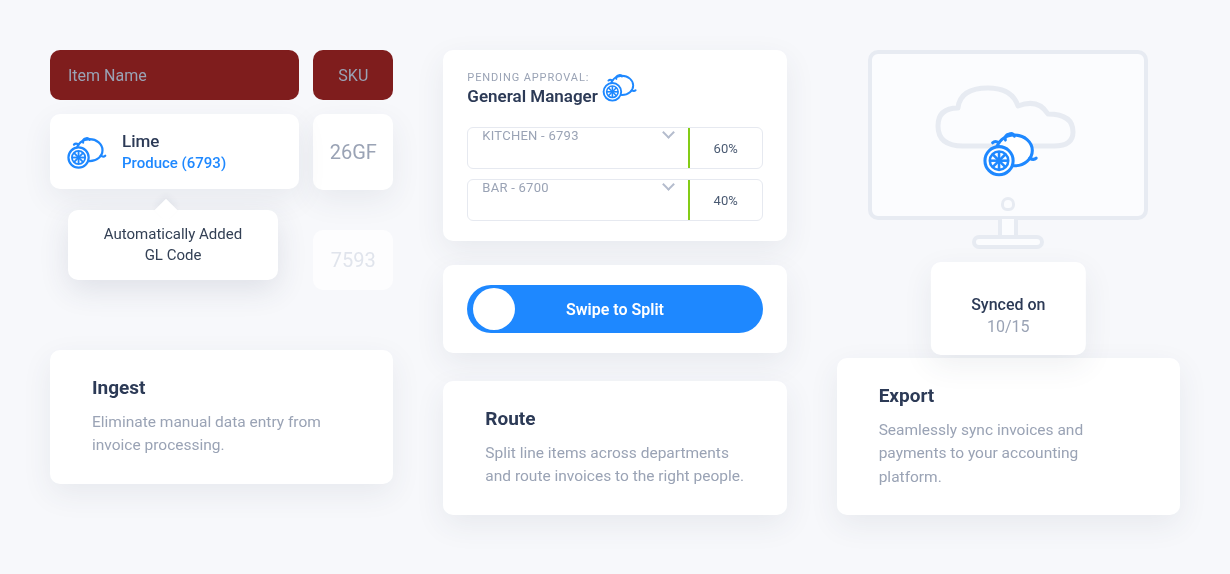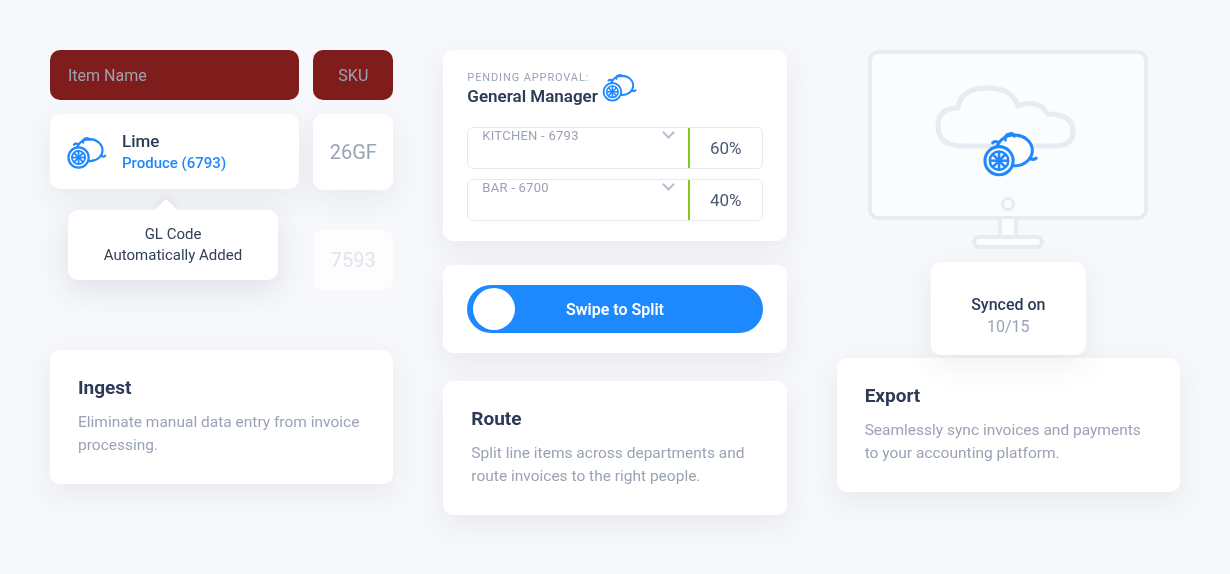--- a/index.html
+++ b/index.html
@@ -122,21 +122,21 @@
     font-size: 13px;
     letter-spacing: 0.02em;
     border-right: 2px solid #84cc16;
   }
   .split-pct {
     width: 72px;
     display: flex;
     align-items: center;
     justify-content: center;
     color: #4a5a72;
-    font-size: 17px;
+    font-size: 13px;
   }
   .chevron {
     width: 12px; height: 12px;
     position: relative;
   }
   .chevron::before {
     content: "";
     position: absolute;
     width: 7px; height: 7px;
     border-right: 2px solid #b4bccd;
@@ -226,21 +226,21 @@
     position: absolute;
     bottom: 5px;
     left: 50%; transform: translateX(-50%);
     width: 14px; height: 14px;
     border: 3px solid #e7ebf2;
     border-radius: 50% 50% 6px 6px;
   }
 
   
   .feature.card {
-    padding: 26px 28px;
+    padding: 26px 42px;
     margin-top: auto;
   }
   .col-ingest .feature.card { margin-top: 60px; }
   .col-route .feature.card { margin-top: 28px; }
   .col-export .feature.card { margin-top: 28px; }
   .feature h3 {
     color: #2c3a56;
     font-size: 19px;
     font-weight: 700;
     margin-bottom: 12px;
@@ -293,22 +293,22 @@
       </div>
     </div>
 
     <div class="ingest-right">
       <div class="soft-card label-pill" style="justify-content:center;padding:0">SKU</div>
       <div class="card sku-box">26GF</div>
       <div class="soft-card sku-box ghost-sku">7593</div>
     </div>
 
     <div class="glcode-tooltip">
+      <div>Automatically Added</div>
       <div>GL Code</div>
-      <div>Automatically Added</div>
     </div>
   </div>
 
   <div class="feature card">
     <h3>Ingest</h3>
     <p>Eliminate manual data entry from invoice processing.</p>
   </div>
 </div>
 
 <div class="column col-route">

